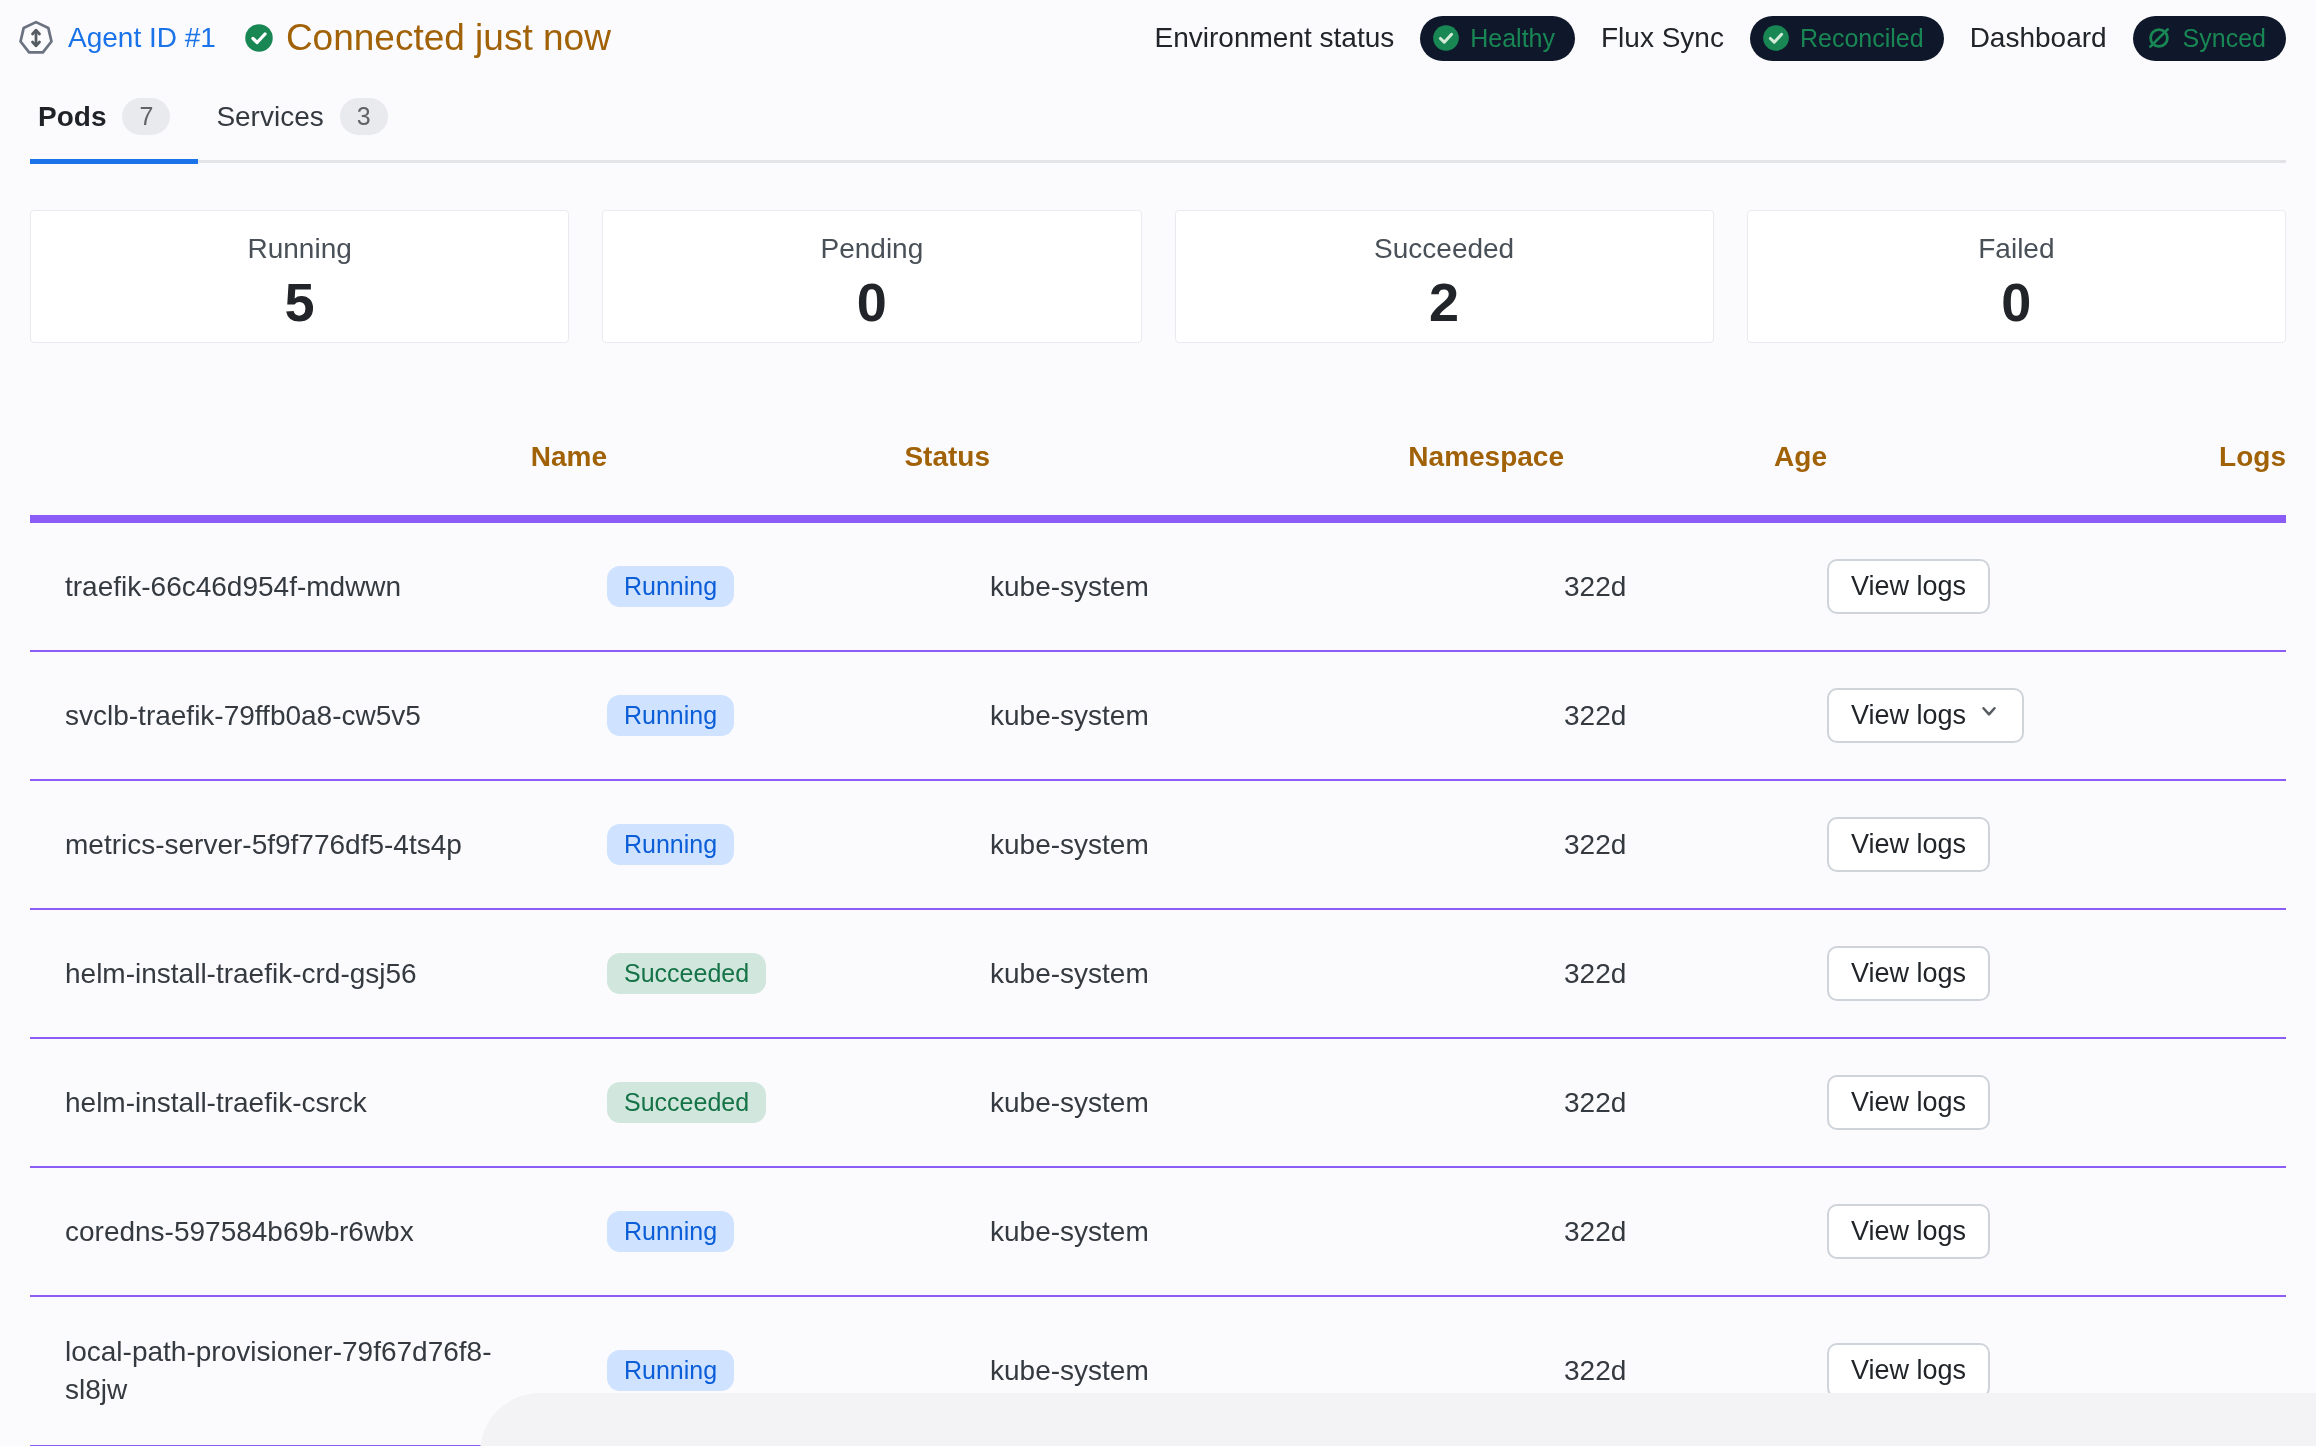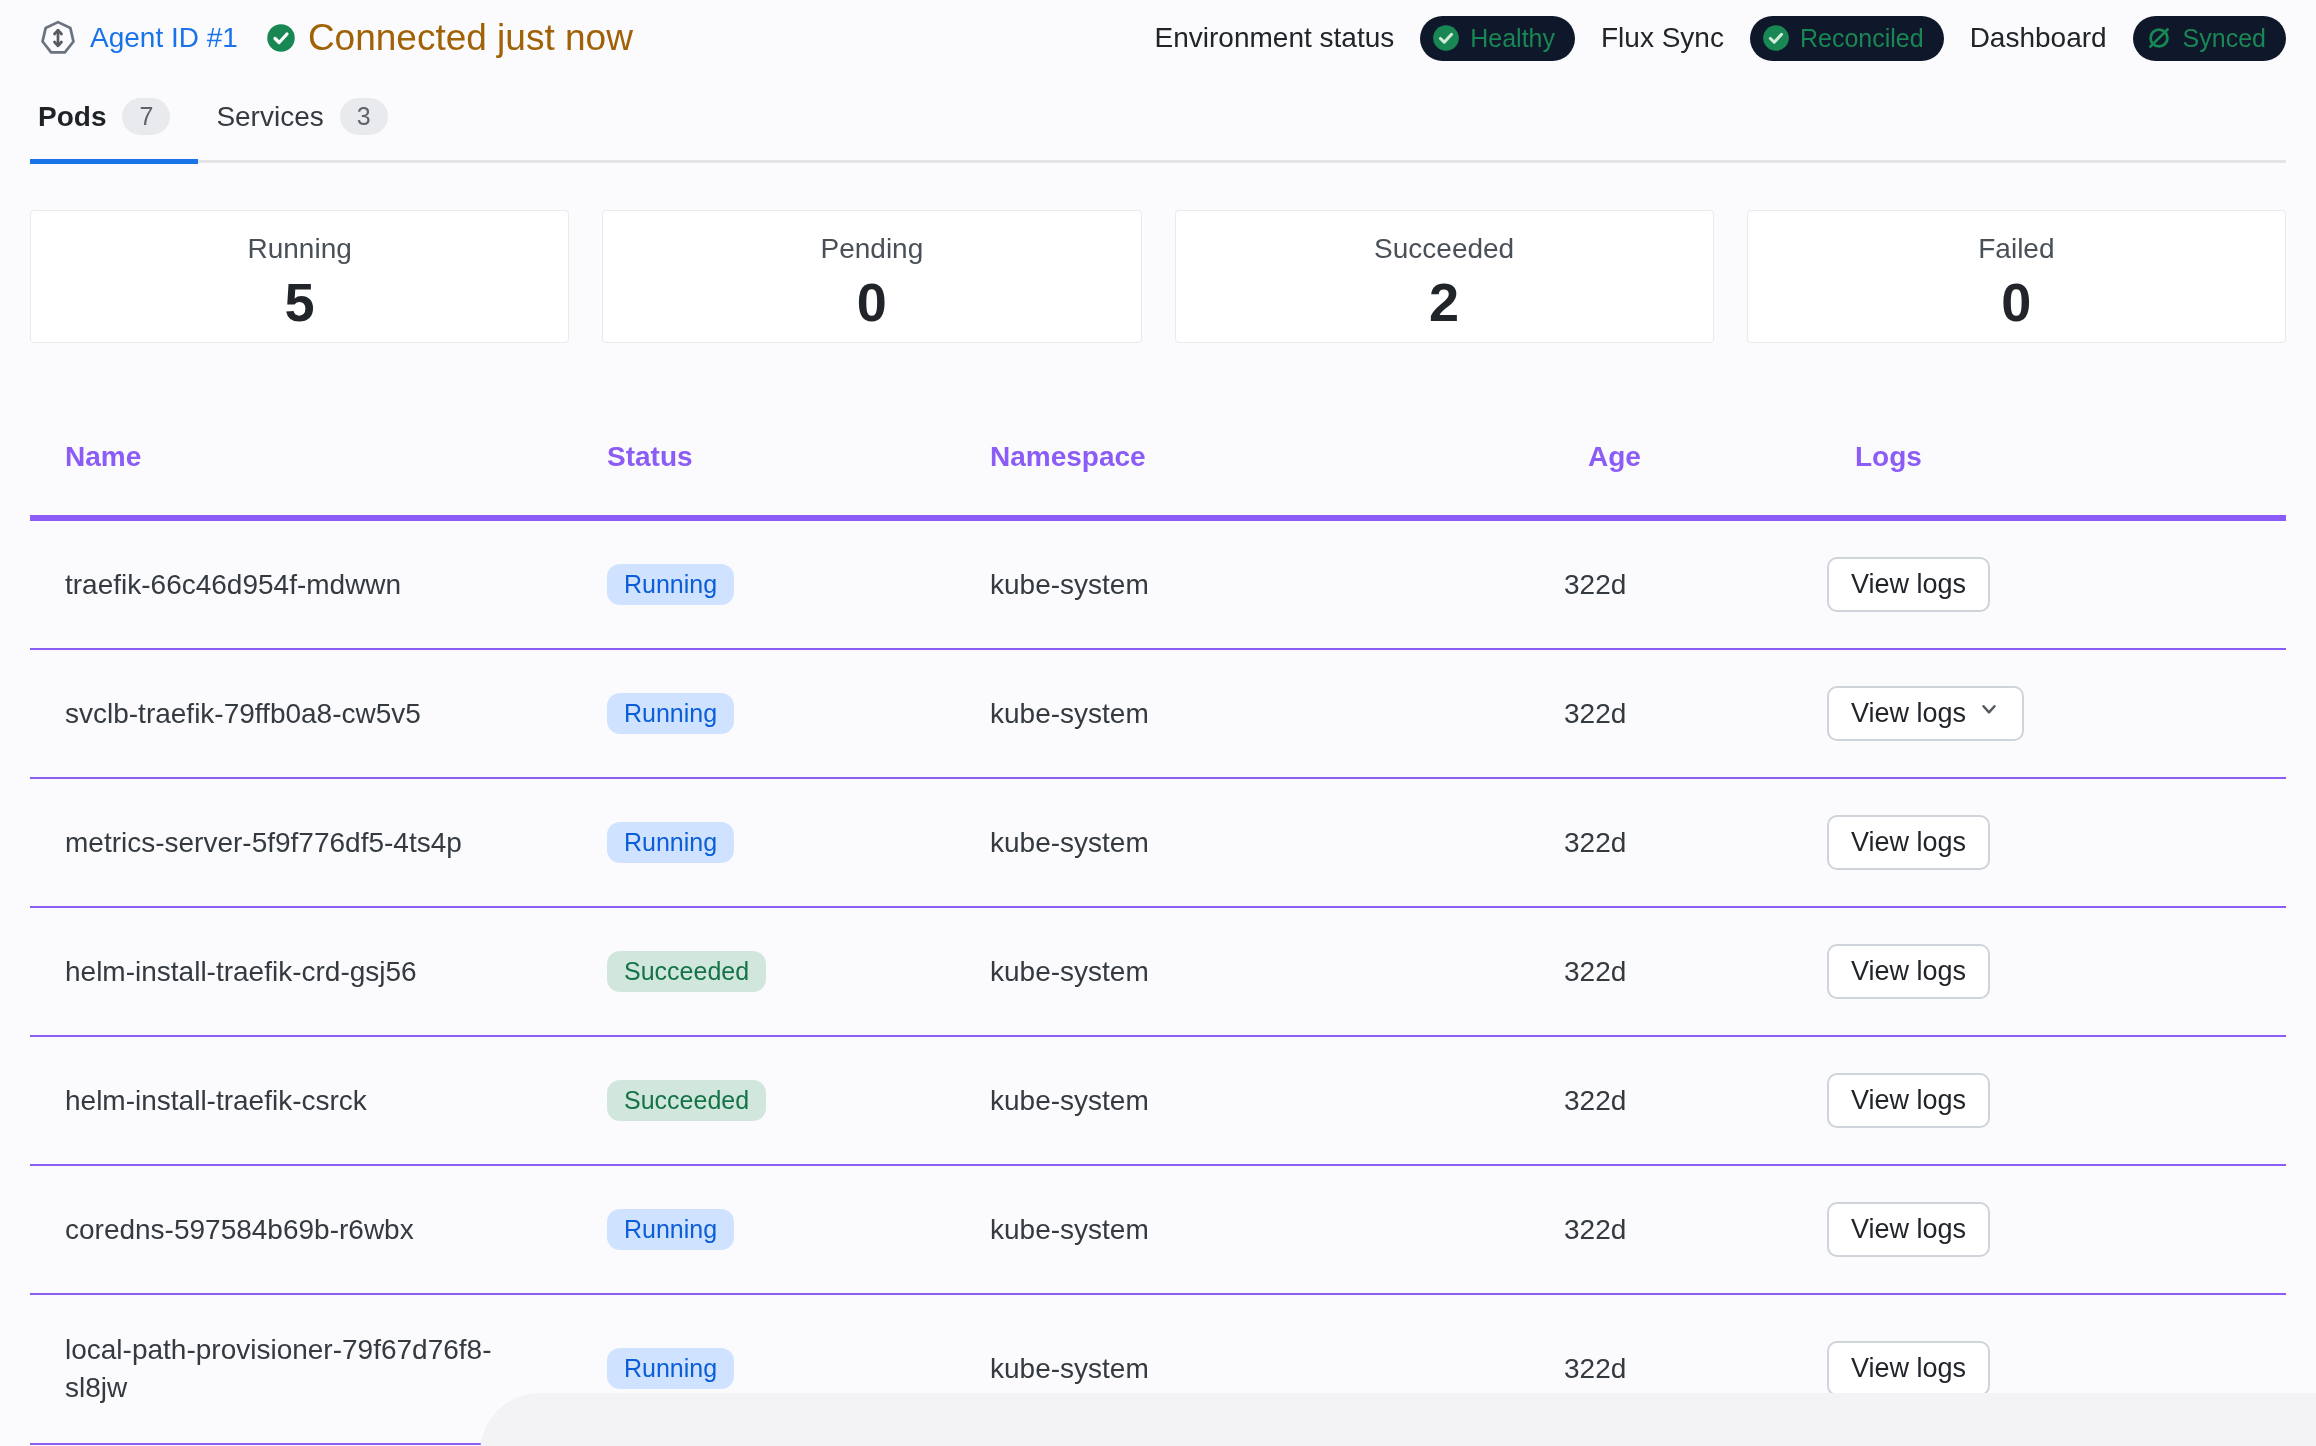--- a/index.html
+++ b/index.html
@@ -7,21 +7,21 @@
   body {
     font-family:"Liberation Sans", sans-serif;
     background:#fbfbfd;
     color:#212529;
     position:relative;
     overflow:hidden;
   }
   
   .topbar {
     display:flex; justify-content:space-between; align-items:center;
-    padding:18px 30px 14px 40px; height:72px;
+    padding:18px 30px 14px 18px; height:72px;
   }
   .topbar-left { display:flex; align-items:center; gap:14px; }
   .agent-link { color:#1a73e8; font-size:28px; text-decoration:none; }
   .conn-group { display:flex; align-items:center; gap:12px; margin-left:14px; }
   .conn-text { font-size:37px; color:#a16207; }
   .topbar-right { display:flex; align-items:center; gap:26px; }
   .status-label { font-size:28px; color:#212529; }
   .pill-badge {
     display:inline-flex; align-items:center; gap:10px;
     background:#0f172a; color:#198754;
@@ -55,22 +55,22 @@
     height:133px; text-align:center; padding-top:22px;
   }
   .card-label { font-size:28px; color:#495057; }
   .card-value { font-size:54px; font-weight:600; color:#212529; margin-top:6px; }
   
   .pods-table {
     width:2256px; margin:60px 30px 0 30px;
     border-collapse:collapse; table-layout:fixed;
   }
   .pods-table th {
-    text-align:left; font-size:28px; font-weight:700; color:#8b5cf6;
-    padding:38px 0 42px 0; border-bottom:6px solid #8b5cf6;
+    text-align:right; font-size:28px; font-weight:700; color:#a16207;
+    padding:38px 0 42px 0; border-bottom:8px solid #8b5cf6;
   }
   .pods-table th.c-name { padding-left:35px; }
   .pods-table th.c-age  { padding-left:24px; }
   .pods-table th.c-logs { padding-left:28px; }
   .pods-table td {
     font-size:28px; color:#343a40;
     padding:36px 0; border-bottom:2px solid #8b5cf6; vertical-align:middle;
   }
   .pods-table td.c-name { padding-left:35px; }
   .name-text { max-width:480px; line-height:1.35; word-wrap:break-word; }

